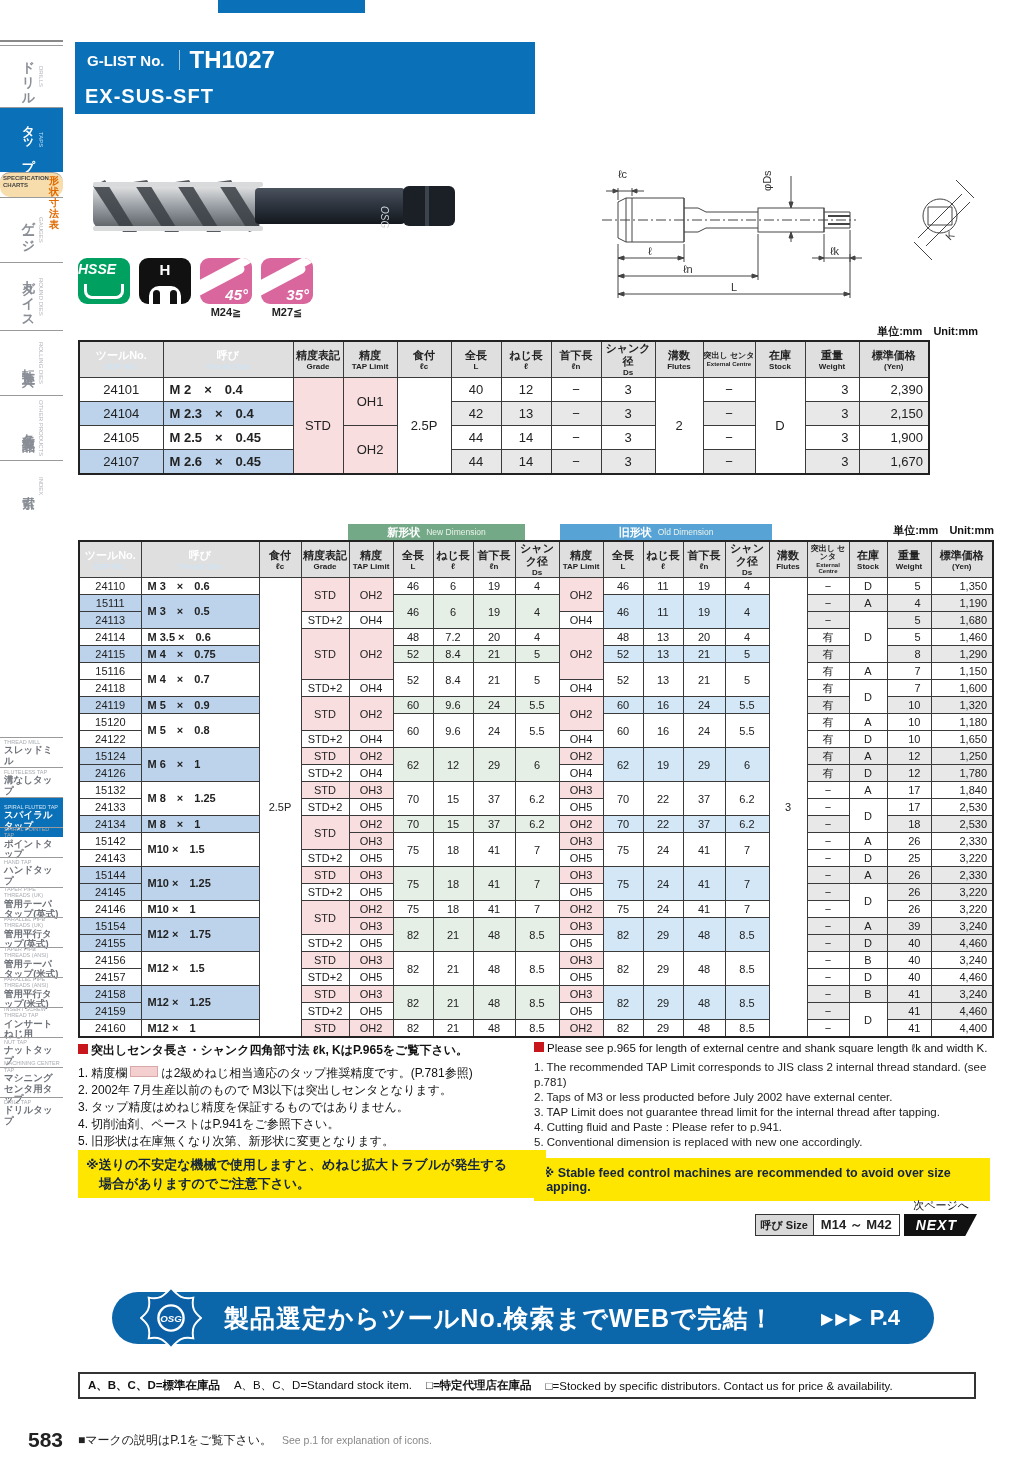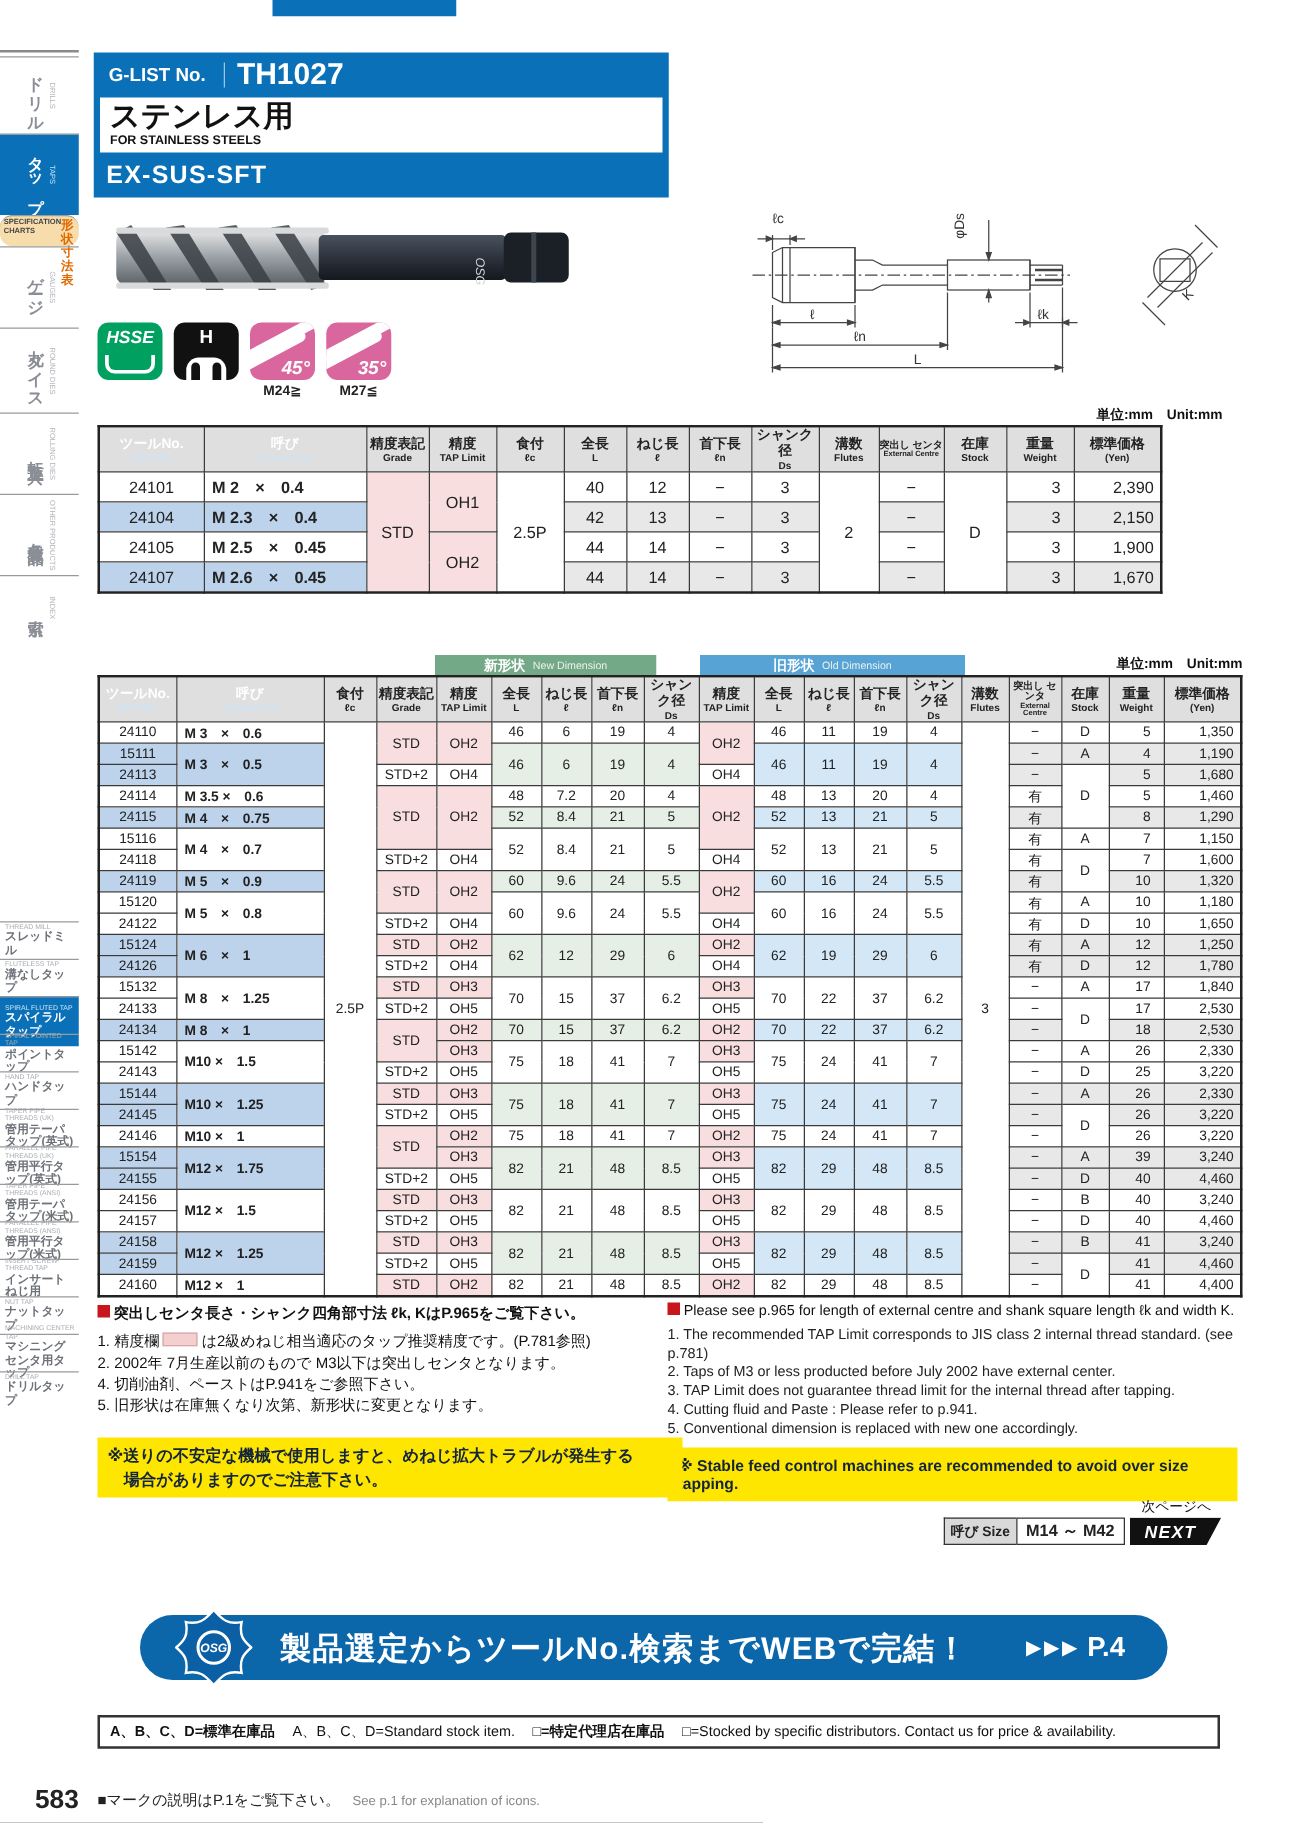--- a/index.html
+++ b/index.html
@@ -43,21 +43,21 @@
   .desc .en{font-size:12px;color:#333;line-height:16px;}
   
   .photo{position:absolute;left:85px;top:166px;width:390px;height:80px;}
   .diagram{position:absolute;left:588px;top:158px;width:424px;height:165px;}
   .diagram text{font-size:11px;fill:#333;font-family:"Liberation Sans",sans-serif;}
   
   .icons{position:absolute;left:78px;top:258px;display:flex;gap:9px;}
   .icon-box{display:flex;flex-direction:column;align-items:center;width:52px;}
   .ic{width:52px;height:46px;border-radius:9px;position:relative;overflow:hidden;}
   .ic-hsse{background:#00a160;}
-  .ic-hsse .t{position:absolute;top:3px;left:0;right:0;text-align:center;color:#fff;font-weight:bold;font-size:14px;font-style:italic;}
+  .ic-hsse .t{position:absolute;top:3px;left:0;right:0;text-align:left;color:#fff;font-weight:bold;font-size:14px;font-style:italic;}
   .ic-hsse .band{position:absolute;left:6px;right:6px;bottom:5px;height:12px;border:3px solid #fff;border-top:none;border-radius:0 0 8px 8px;}
   .ic-h{background:#111;}
   .ic-h .t{position:absolute;top:3px;left:0;right:0;text-align:center;color:#fff;font-weight:bold;font-size:15px;}
   .ic-h .cut{position:absolute;left:10px;right:10px;bottom:0;height:18px;background:#fff;border-radius:10px 10px 0 0;}
   .ic-h .leg1,.ic-h .leg2{position:absolute;bottom:0;width:7px;height:14px;background:#111;border-radius:4px 4px 0 0;}
   .ic-h .leg1{left:14px;} .ic-h .leg2{right:14px;}
   .ic-sp{background:#d9679e;}
   .ic-sp .s1,.ic-sp .s2{position:absolute;width:70px;height:9px;background:#fff;transform:rotate(-28deg);border-radius:5px;}
   .ic-sp .s1{top:8px;left:-8px;} .ic-sp .s2{top:21px;left:-22px;}
   .ic-sp .deg{position:absolute;bottom:1px;right:4px;color:#fff;font-weight:bold;font-size:15px;font-style:italic;}
@@ -223,24 +223,20 @@
       </div>
     </nav>
   <div class="page-num">583</div>
 
   <header class="hdr">
     <div class="hdr-top">
       <span class="gl">G-LIST No.</span>
       <span class="bar"></span>
       <span class="no">TH1027</span>
     </div>
-    <div class="hdr-mid">
-      <div class="tjp">ステンレス用</div>
-      <div class="ten">FOR STAINLESS STEELS</div>
-    </div>
     <div class="hdr-bot">EX-SUS-SFT</div>
   </header>
 
 
   <svg class="photo" viewBox="0 0 390 80">
     <defs>
       <linearGradient id="flute" x1="0" y1="0" x2="0" y2="1">
         <stop offset="0" stop-color="#e8e8e8"></stop>
           <stop offset="0.5" stop-color="#9aa0a6"></stop>
           <stop offset="1" stop-color="#5c6166"></stop>
@@ -1008,20 +1004,21 @@
           </tr>
         </tbody>
       </table>
   </div>
 
   <div class="notes-l">
     <div class="lead"><span class="redsq"></span><span>突出しセンタ長さ・シャンク四角部寸法 ℓk, KはP.965をご覧下さい。</span></div>
     <div id="notes-l-list">
         <div class="note-line">1. 精度欄<span class="swatch"></span>は2級めねじ相当適応のタップ推奨精度です。(P.781参照)</div>
         <div class="note-line">2. 2002年 7月生産以前のもので M3以下は突出しセンタとなります。</div>
+        <div class="note-line">3. タップ精度はめねじ精度を保証するものではありません。</div>
         <div class="note-line">4. 切削油剤、ペーストはP.941をご参照下さい。</div>
         <div class="note-line">5. 旧形状は在庫無くなり次第、新形状に変更となります。</div>
       </div>
   </div>
   <div class="notes-r">
     <div class="lead"><span class="redsq"></span><span>Please see p.965 for length of external centre and shank square length ℓk and width K.</span></div>
     <div id="notes-r-list">
         <div class="note-line">1. The recommended TAP Limit corresponds to JIS class 2 internal thread standard. (see p.781)</div>
         <div class="note-line">2. Taps of M3 or less producted before July 2002 have external center.</div>
         <div class="note-line">3. TAP Limit does not guarantee thread limit for the internal thread after tapping.</div>

